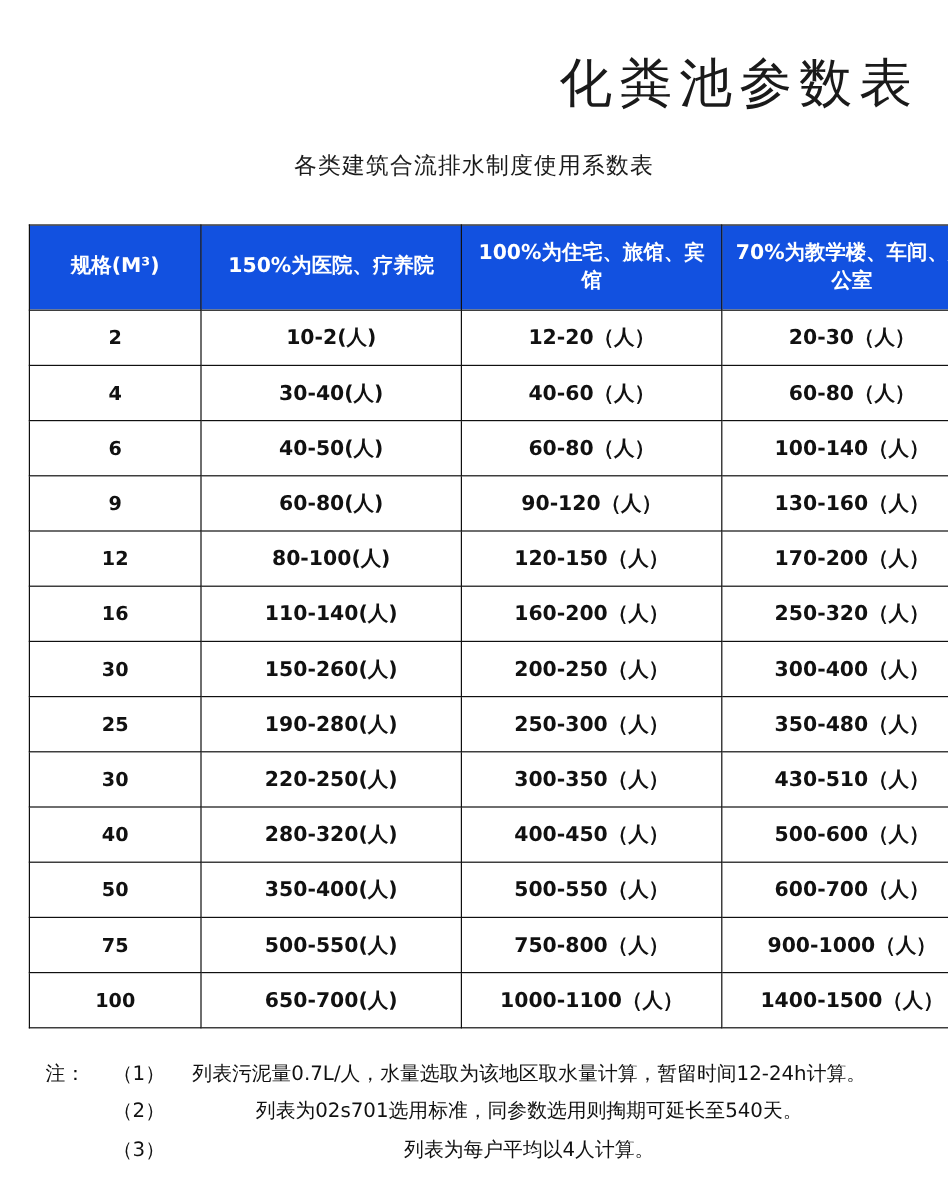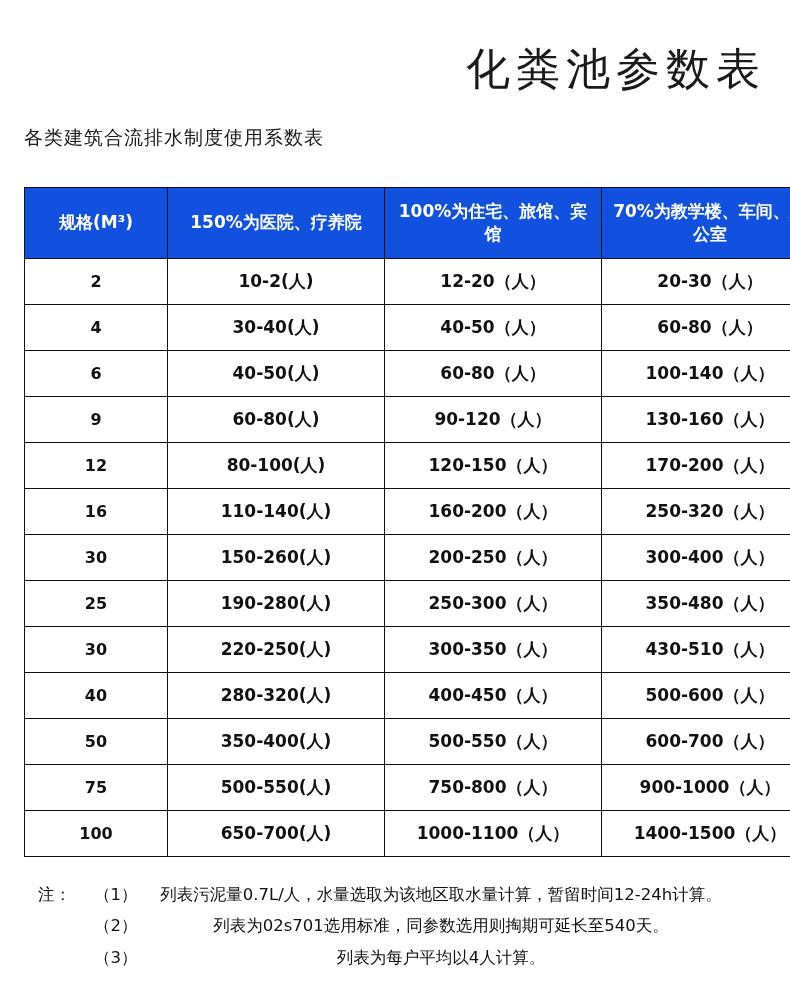--- a/index.html
+++ b/index.html
@@ -24,21 +24,21 @@
   .doc-title {
     text-align: right;
     font-size: 44px;
     font-weight: 400;
     letter-spacing: 6px;
     color: #1a1a1a;
     margin: 40px 0 0 0;
     font-family: "DejaVu Sans", "Liberation Sans", sans-serif;
   }
   .doc-subtitle {
-    text-align: left;
+    text-align: center;
     font-size: 19px;
     font-weight: 400;
     color: #1a1a1a;
     margin: 26px 0 0 0;
     letter-spacing: 1px;
   }
   table.param-table {
     width: 742px;
     margin: 36px auto 0 auto;
     border-collapse: collapse;
@@ -121,21 +121,21 @@
     <tbody>
       <tr>
         <td class="spec">2</td>
         <td>10-2(人)</td>
         <td>12-20（人）</td>
         <td>20-30（人）</td>
       </tr>
       <tr>
         <td class="spec">4</td>
         <td>30-40(人)</td>
-        <td>40-50（人）</td>
+        <td>40-60（人）</td>
         <td>60-80（人）</td>
       </tr>
       <tr>
         <td class="spec">6</td>
         <td>40-50(人)</td>
         <td>60-80（人）</td>
         <td>100-140（人）</td>
       </tr>
       <tr>
         <td class="spec">9</td>

